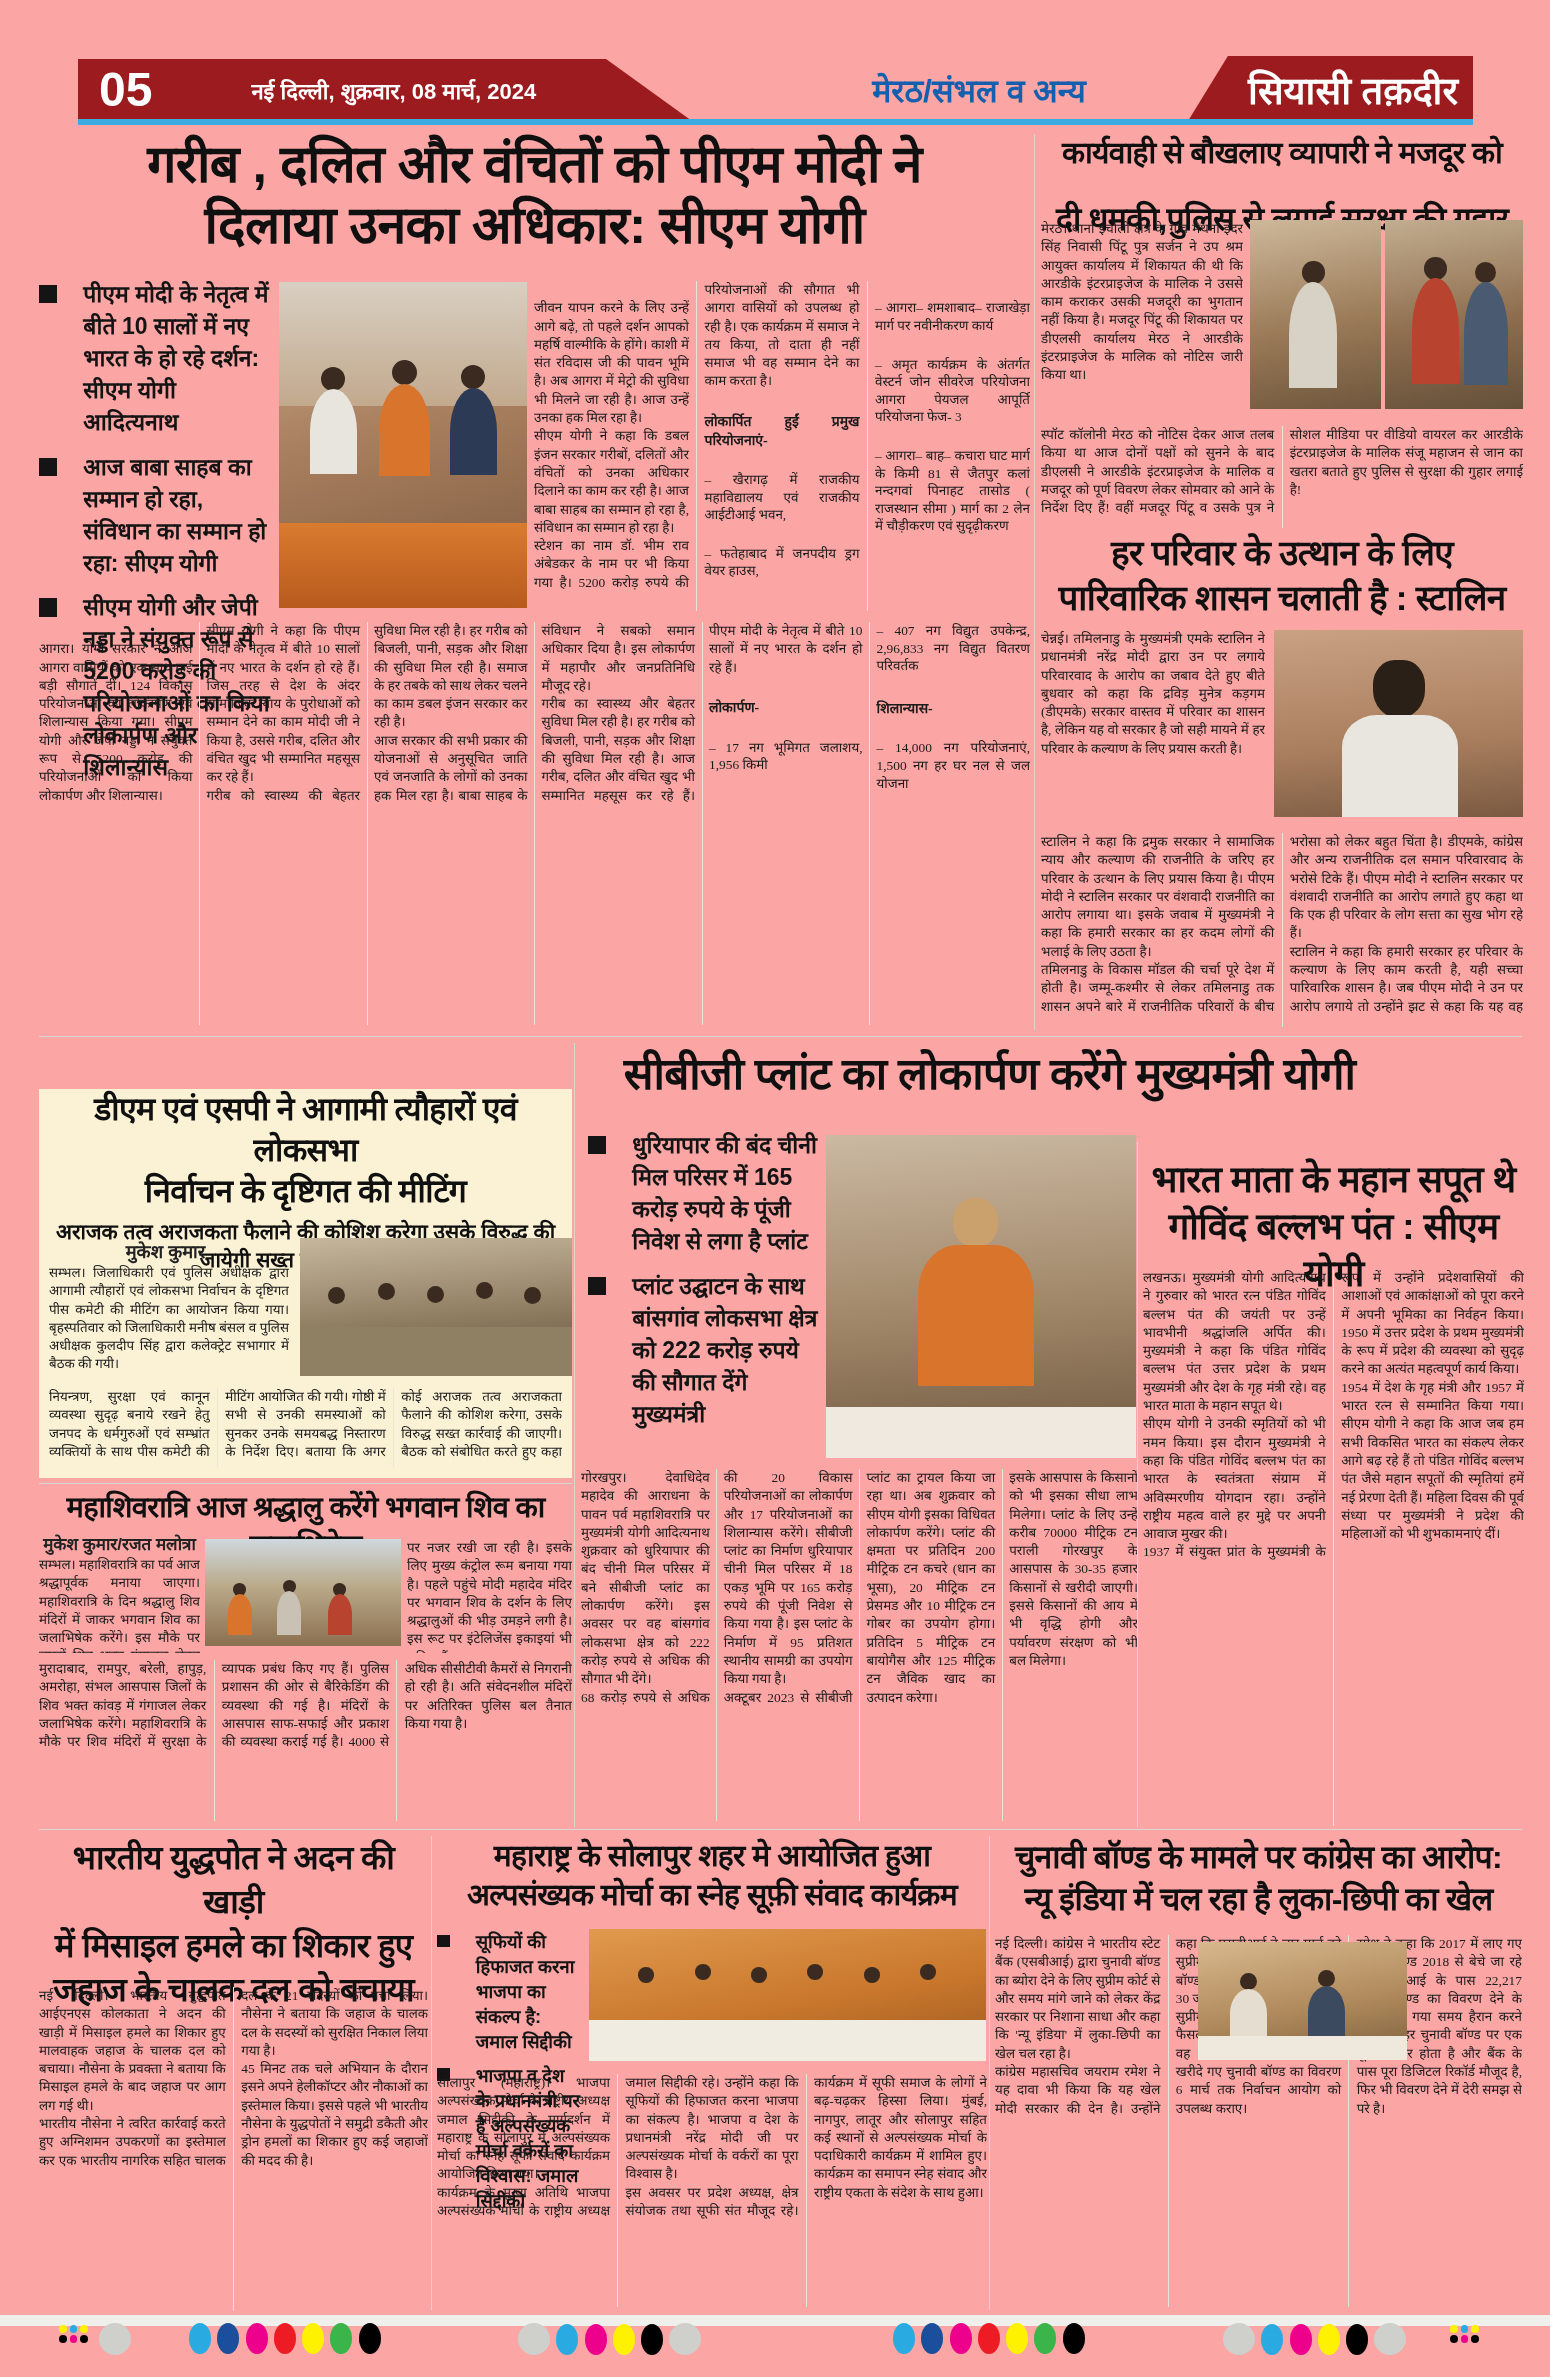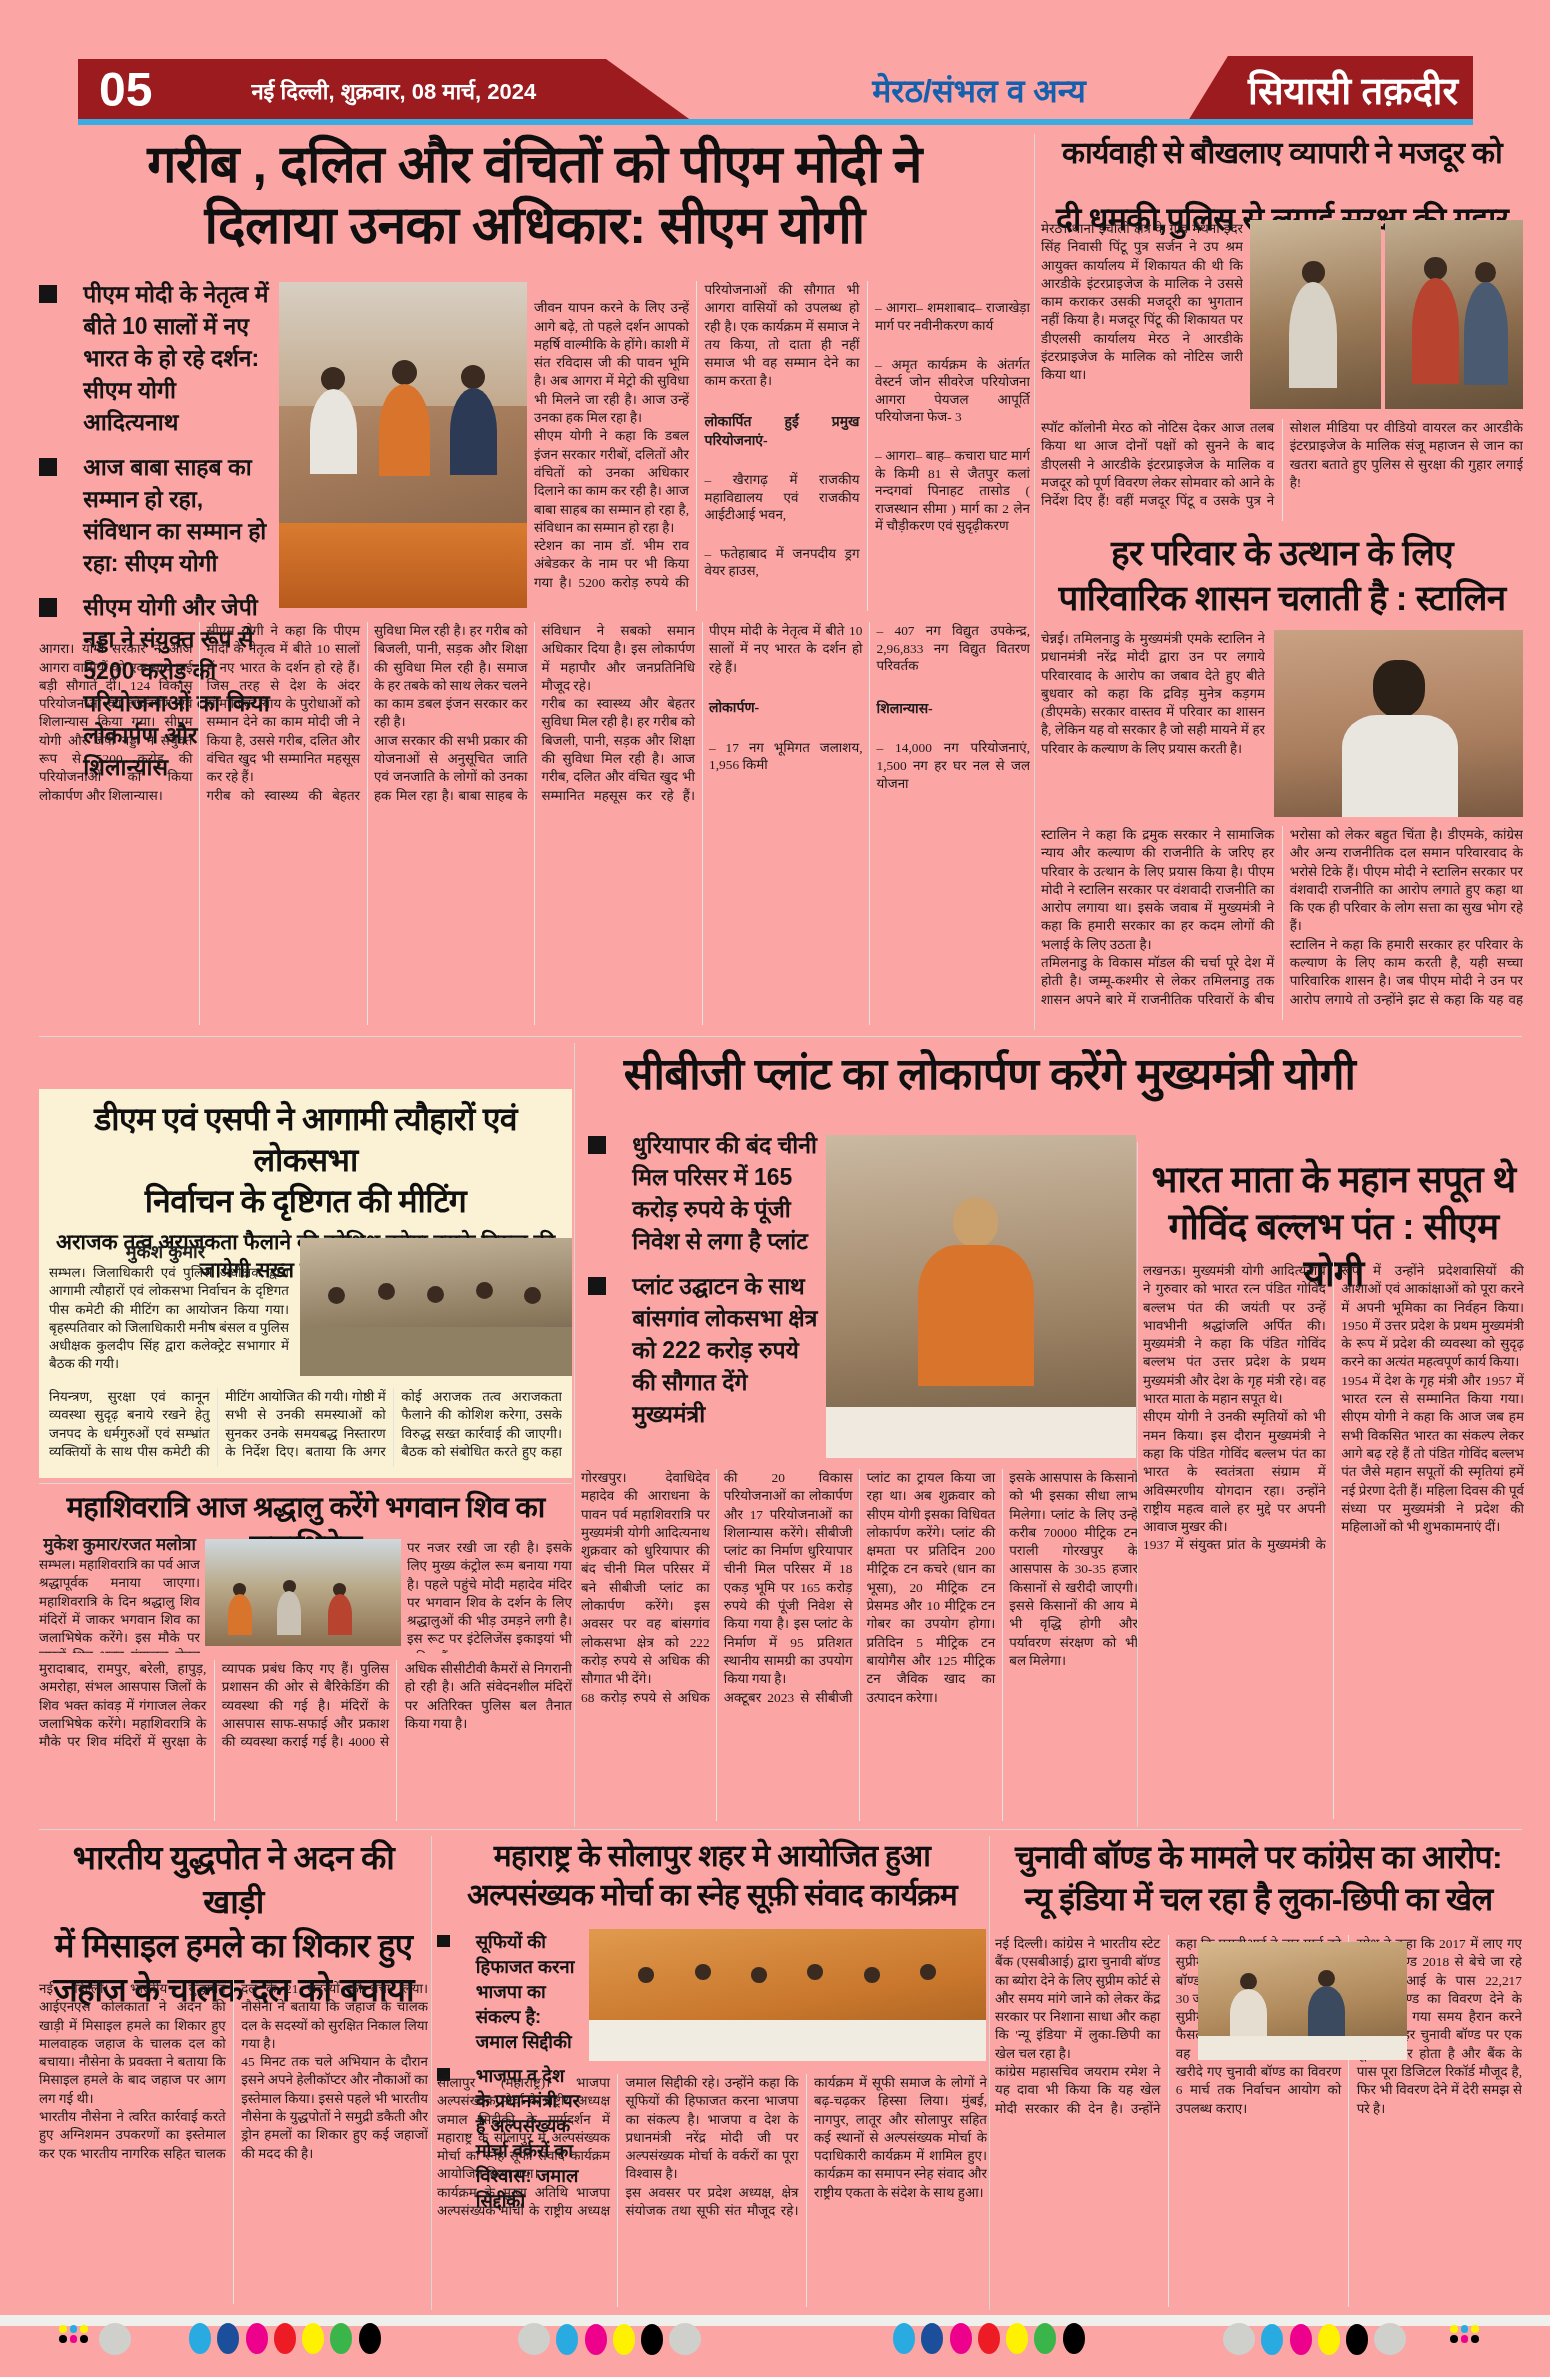--- a/index.html
+++ b/index.html
@@ -10,21 +10,21 @@
   .plate-left{left:78px;top:59px;width:614px;height:62px;clip-path:polygon(0 0,86% 0,100% 100%,0 100%);}
   .pg-num{color:#fff;font-size:48px;font-weight:bold;margin-left:21px;line-height:1;}
   .dateline{color:#fff;font-size:22px;font-weight:bold;margin-left:99px;}
   .section-title{left:796px;top:68px;width:366px;text-align:center;color:#1460AE;font-size:32px;font-weight:bold;}
   .plate-right{left:1188px;top:56px;width:285px;height:65px;clip-path:polygon(14% 0,100% 0,100% 100%,0 100%);justify-content:center;}
   .masthead{color:#fff;font-size:38px;font-weight:bold;margin-left:45px;}
   .cyan-rule{left:78px;top:119px;width:1395px;height:6.3px;background:#3AACE2;}
   
   .hl{font-weight:bold;color:#101010;text-align:center;letter-spacing:-0.7px;}
   .body-text{font-family:"Liberation Serif",serif;font-size:13.4px;line-height:18.3px;color:#1b1b1b;text-align:justify;white-space:pre-line;overflow:hidden;}
-  .mc2{column-count:2;column-gap:15.5px;column-rule:0.7px solid #e4e4e0;}
+  .mc2{column-count:2;column-gap:15.5px;column-rule:0.7px solid #e4e4e0;margin-top:7px;}
   .mc3{column-count:3;column-gap:15.5px;column-rule:0.7px solid #e4e4e0;}
   .mc4{column-count:4;column-gap:14px;column-rule:0.7px solid #e4e4e0;}
   .mc6{column-count:6;column-gap:14px;column-rule:0.7px solid #e4e4e0;}
   .bullet{display:flex;gap:26px;margin-bottom:12.7px;}
   .sq{flex:0 0 auto;width:18.3px;height:18.3px;background:#141414;margin-top:7px;}
   .bullet span.bt{font-size:23px;line-height:32px;font-weight:bold;color:#141414;}
   .byline{font-weight:bold;font-size:18.3px;text-align:center;color:#222;}
   .photo{background:linear-gradient(165deg,#c8a887 0%,#a87f5e 45%,#7c5940 100%);position:absolute;overflow:hidden;}
   .photo .sky{position:absolute;left:0;top:0;right:0;height:38%;background:linear-gradient(#d8cfc2,#c2a98d);}
   .photo .fig{position:absolute;border-radius:50% 50% 0 0;background:#5c4332;}
@@ -141,21 +141,21 @@
       <div class="fig" style="left:68px;top:85px;width:116px;height:106px;background:#e9e6df;border-radius:30% 30% 0 0;"></div>
     </div>
     <div class="abs body-text mc2" style="left:0;top:296px;width:482px;height:194px;">स्टालिन ने कहा कि द्रमुक सरकार ने सामाजिक न्याय और कल्याण की राजनीति के जरिए हर परिवार के उत्थान के लिए प्रयास किया है। पीएम मोदी ने स्टालिन सरकार पर वंशवादी राजनीति का आरोप लगाया था। इसके जवाब में मुख्यमंत्री ने कहा कि हमारी सरकार का हर कदम लोगों की भलाई के लिए उठता है।
 तमिलनाडु के विकास मॉडल की चर्चा पूरे देश में होती है। जम्मू-कश्मीर से लेकर तमिलनाडु तक शासन अपने बारे में राजनीतिक परिवारों के बीच भरोसा को लेकर बहुत चिंता है। डीएमके, कांग्रेस और अन्य राजनीतिक दल समान परिवारवाद के भरोसे टिके हैं। पीएम मोदी ने स्टालिन सरकार पर वंशवादी राजनीति का आरोप लगाते हुए कहा था कि एक ही परिवार के लोग सत्ता का सुख भोग रहे हैं।
 स्टालिन ने कहा कि हमारी सरकार हर परिवार के कल्याण के लिए काम करती है, यही सच्चा पारिवारिक शासन है। जब पीएम मोदी ने उन पर आरोप लगाये तो उन्होंने झट से कहा कि यह वह सरकार है जो धन और सम्मान हर परिवार तक पहुंचाती है।</div>
   </section>
 
   <div class="abs divider" style="left:39px;top:1036px;width:1483px;height:1.4px;"></div>
 
   <section class="abs cream" style="left:39px;top:1089px;width:533px;height:389px;">
-    <div class="hl" style="font-size:32px;line-height:41px;padding-top:10px;">डीएम एवं एसपी ने आगामी त्यौहारों एवं लोकसभा</div>
+    <div class="hl" style="font-size:32px;line-height:41px;">डीएम एवं एसपी ने आगामी त्यौहारों एवं लोकसभा</div>
     <div class="hl" style="font-size:32px;line-height:41px;">निर्वाचन के दृष्टिगत की मीटिंग</div>
     <div class="hl" style="font-size:21px;line-height:28px;margin-top:5.6px;letter-spacing:0;">अराजक तत्व अराजकता फैलाने की कोशिश करेगा उसके विरुद्ध की जायेगी सख्त कार्रवाई :डीएम</div>
     <div class="abs byline" style="left:10px;top:149px;width:233px;">मुकेश कुमार</div>
     <div class="abs body-text" style="left:10px;top:175px;width:240px;height:113px;">सम्भल। जिलाधिकारी एवं पुलिस अधीक्षक द्वारा आगामी त्यौहारों एवं लोकसभा निर्वाचन के दृष्टिगत पीस कमेटी की मीटिंग का आयोजन किया गया। बृहस्पतिवार को जिलाधिकारी मनीष बंसल व पुलिस अधीक्षक कुलदीप सिंह द्वारा कलेक्ट्रेट सभागार में बैठक की गयी।</div>
     <div class="photo" style="left:261px;top:149px;width:272px;height:138px;background:linear-gradient(175deg,#c6b79d,#8c7a5e 60%,#5e5040);">
       <div class="head" style="left:28px;top:49px;width:17px;height:17px;"></div>
       <div class="head" style="left:78px;top:45px;width:17px;height:17px;"></div>
       <div class="head" style="left:127px;top:48px;width:17px;height:17px;"></div>
       <div class="head" style="left:176px;top:44px;width:17px;height:17px;"></div>
       <div class="head" style="left:224px;top:49px;width:17px;height:17px;"></div>

